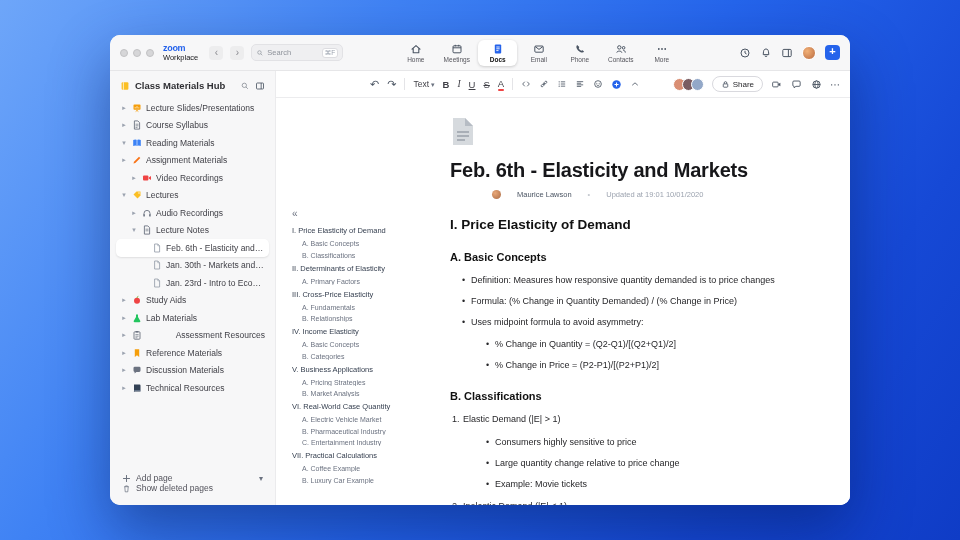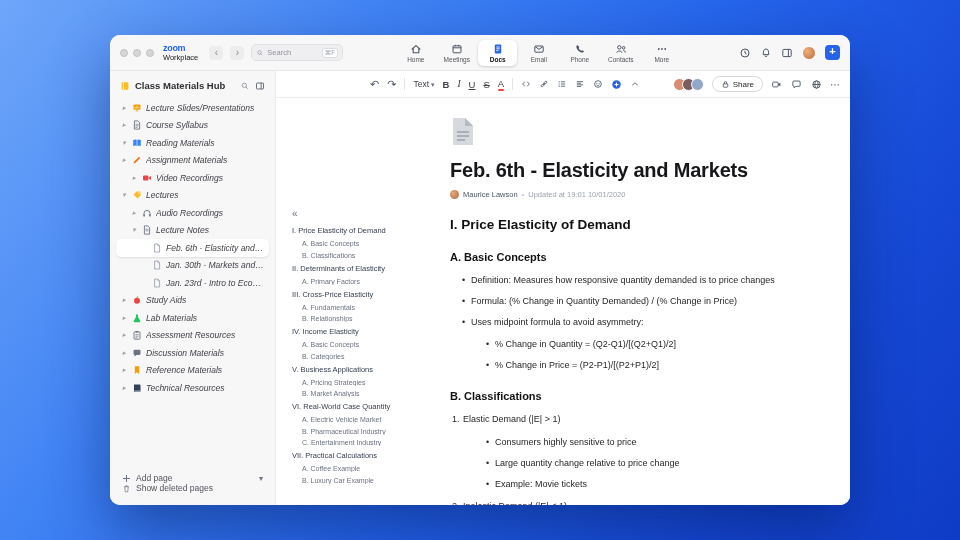--- a/index.html
+++ b/index.html
@@ -39,21 +39,21 @@
   .new-btn { width:15px; height:15px; border-radius:4px; background:#2563eb; color:#fff; font-size:11px; line-height:13px;
     text-align:center; font-weight:bold; }
 
   
   .appbody { flex:1; display:flex; min-height:0; }
 
   
   .sidebar { width:166px; background:#f7f7f8; border-right:1px solid #ebebed; display:flex; flex-direction:column; }
   .sb-header { display:flex; align-items:center; gap:5px; padding:9px 10px 6px; }
   .sb-title { font-size:9.5px; font-weight:bold; color:#2f2f33; flex:1; white-space:nowrap; overflow:hidden; }
-  .sb-tree { flex:1; padding:2px 6px; overflow:hidden;font-style:italic; }
+  .sb-tree { flex:1; padding:2px 6px; overflow:hidden; }
   .trow { display:flex; align-items:center; gap:4px; height:17.5px; border-radius:5px; padding-right:4px; color:#3f3f46; }
   .trow.selected { background:#fff; box-shadow:0 1px 2px rgba(0,0,0,.10); }
   .chev { width:8px; flex:0 0 auto; font-size:7px; color:#9ca3af; text-align:center; }
   .chev.right::before { content:"\25B8"; }
   .chev.down::before { content:"\25BE"; }
   .tlabel { font-size:8.5px; white-space:nowrap; overflow:hidden; text-overflow:ellipsis; flex:1; }
   .sb-footer { padding:6px 12px 12px; display:flex; flex-direction:column; }
   .sb-frow { display:flex; align-items:center; gap:5px; font-size:8.5px; color:#52525b; }
   .sb-frow .spacer { flex:1; }
   .caret-down { font-size:8px; color:#6b7280; } .caret-down::before { content:"\25BE"; }
@@ -81,21 +81,21 @@
   
   .docarea { flex:1; position:relative; overflow:hidden; background:#fff; }
   .outline { position:absolute; left:16px; top:110px; width:152px; }
   .outline-collapse { font-size:10px; color:#6b7280; margin-bottom:7px; }
   .outline-collapse::before { content:"\00AB"; }
   .o1 { font-size:7.5px; color:#374151; margin:5px 0; white-space:nowrap; overflow:hidden; text-overflow:ellipsis; }
   .o2 { font-size:7px; color:#6b7280; margin:4.5px 0 4.5px 10px; white-space:nowrap; overflow:hidden; text-overflow:ellipsis; }
   .content { margin-left:174px; width:360px; padding-top:19px; }
   .doc-page-icon { width:26px; height:30px; display:block; }
   .doc-title { font-size:20px; font-weight:bold; color:#17171a; margin:12px 0 8px; letter-spacing:-0.2px; }
-  .authorline { display:flex; align-items:flex-start; gap:4px; font-size:7.5px; color:#9ca3af; margin-bottom:4px; }
+  .authorline { display:flex; align-items:flex-start; gap:16px; font-size:7.5px; color:#9ca3af; margin-bottom:4px;margin-left:42px; }
   .author-avatar { width:9px; height:9px; border-radius:50%; background:radial-gradient(circle at 35% 35%, #e9a878, #a96a45); }
   .author-name { color:#4b5563; }
   .dot-sep { color:#c4c8cf; }
   .blk.h2 { font-size:13.5px; font-weight:bold; color:#111; margin:18px 0 12px; }
   .blk.h3 { font-size:11px; font-weight:bold; color:#111; margin:19px 0 12px; }
   .blk.bullet { display:flex; font-size:9px; color:#27272a; margin:9.5px 0; line-height:1.3; }
   .blk.bullet.d0 { padding-left:12px; } .blk.bullet.d1 { padding-left:36px; }
   .bmark { width:9px; flex:0 0 auto; } .bmark::before { content:"\2022"; }
   .blk.numbered { display:flex; font-size:9px; color:#27272a; margin:10.5px 0; line-height:1.3; padding-left:2px; }
   .nmark { width:11px; flex:0 0 auto; }
@@ -366,48 +366,48 @@
             </div>
             <div class="trow" style="padding-left: 4px;">
               <span class="chev right"></span>
               <span class="ticon ti-10">
                 <svg viewBox="0 0 10 10" xmlns="http://www.w3.org/2000/svg">
                   <path d="M4 1.5 H6 V4 L8.3 8 A0.9 0.9 0 0 1 7.5 9.2 H2.5 A0.9 0.9 0 0 1 1.7 8 L4 4 Z" fill="#22c55e"></path>
                 </svg>
               </span>
               <span class="tlabel">Lab Materials</span>
             </div>
-            <div class="trow" style="padding-left: 4px;">
+            <div class="trow" style="padding-left: 4px; text-align: right;">
               <span class="chev right"></span>
               <span class="ticon ti-10">
                 <svg viewBox="0 0 10 10" xmlns="http://www.w3.org/2000/svg">
                   <rect x="2" y="1.8" width="6" height="7.4" rx="0.8" fill="none" stroke="#6b7280" stroke-width="0.9"></rect>
                   <rect x="3.6" y="1" width="2.8" height="1.6" rx="0.5" fill="#6b7280"></rect>
                   <path d="M3.4 4.6 h3.2 M3.4 6.2 h3.2 M3.4 7.8 h2" stroke="#6b7280" stroke-width="0.7"></path>
                 </svg>
               </span>
               <span class="tlabel">Assessment Resources</span>
             </div>
             <div class="trow" style="padding-left: 4px;">
               <span class="chev right"></span>
               <span class="ticon ti-10">
                 <svg viewBox="0 0 10 10" xmlns="http://www.w3.org/2000/svg">
+                  <path d="M2.8 1.2 H7.2 V9 L5 7.2 L2.8 9 Z" fill="#f59e0b"></path>
+                </svg>
+              </span>
+              <span class="tlabel">Reference Materials</span>
+            </div>
+            <div class="trow" style="padding-left: 4px;">
+              <span class="chev right"></span>
+              <span class="ticon ti-10">
+                <svg viewBox="0 0 10 10" xmlns="http://www.w3.org/2000/svg">
                   <path d="M1.5 3 a1.3 1.3 0 0 1 1.3 -1.3 h4.4 a1.3 1.3 0 0 1 1.3 1.3 v2.6 a1.3 1.3 0 0 1 -1.3 1.3 H4.4 L2.6 8.4 V6.9 A1.3 1.3 0 0 1 1.5 5.6 Z" fill="#6b7280"></path>
                 </svg>
               </span>
               <span class="tlabel">Discussion Materials</span>
-            </div>
-            <div class="trow" style="padding-left: 4px;">
-              <span class="chev right"></span>
-              <span class="ticon ti-10">
-                <svg viewBox="0 0 10 10" xmlns="http://www.w3.org/2000/svg">
-                  <path d="M2.8 1.2 H7.2 V9 L5 7.2 L2.8 9 Z" fill="#f59e0b"></path>
-                </svg>
-              </span>
-              <span class="tlabel">Reference Materials</span>
             </div>
             <div class="trow" style="padding-left: 4px;">
               <span class="chev right"></span>
               <span class="ticon ti-10">
                 <svg viewBox="0 0 10 10" xmlns="http://www.w3.org/2000/svg">
                   <path d="M2 1.5 H7.6 A0.9 0.9 0 0 1 8.5 2.4 V8.5 H3 A1 1 0 0 0 2 9.1 Z" fill="#334155"></path>
                   <path d="M2 8.3 A1 1 0 0 1 3 7.6 H8.5" stroke="#94a3b8" stroke-width="0.6" fill="none"></path>
                 </svg>
               </span>
               <span class="tlabel">Technical Resources</span>

